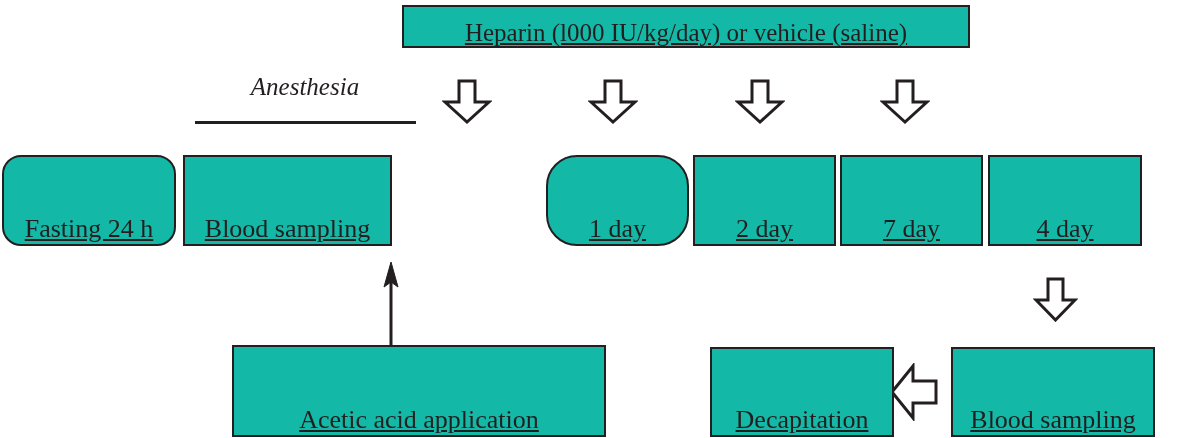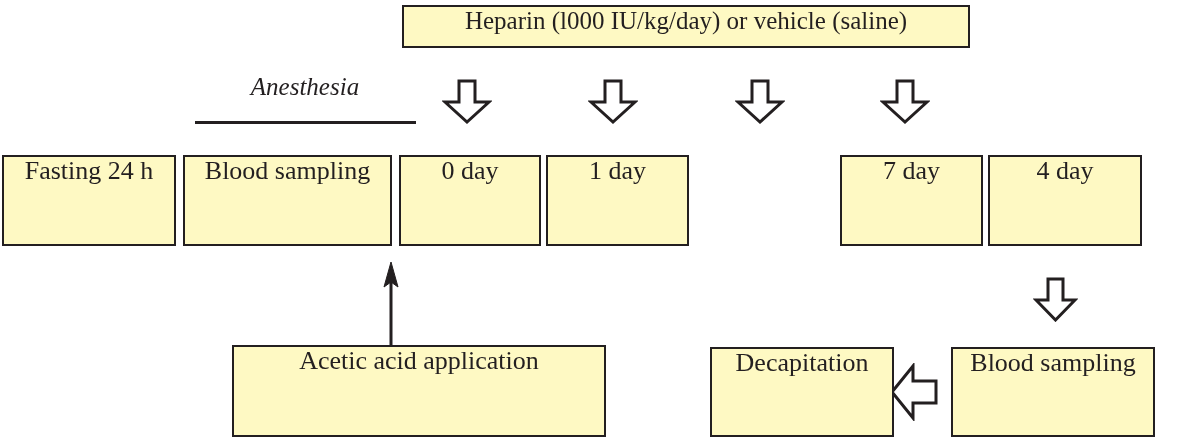--- a/index.html
+++ b/index.html
@@ -13,27 +13,28 @@
     height: 438px;
     background: #ffffff;
     font-family: "Liberation Serif", "DejaVu Serif", serif;
     color: #231f20;
     overflow: hidden;
   }
   .box {
     position: absolute;
     box-sizing: border-box;
     border: 2.5px solid #231f20;
-    background: #fef9c3;
+    background: #14b8a6;
     display: flex;
-    align-items: flex-start;
+    align-items: flex-end;
     justify-content: center;
     text-align: center;
     line-height: 1.1;
     white-space: nowrap;
+    text-decoration: underline;
   }
   .box-label {
     display: block;
   }
   
   #heparin-box {
     left: 402px;
     top: 5px;
     width: 568px;
     height: 43px;
@@ -57,24 +58,24 @@
     width: 221px;
     height: 0;
     border-top: 3px solid #231f20;
   }
   
   .timeline-box {
     top: 155px;
     height: 91px;
     font-size: 26px;
   }
-  #box-fasting   { left: 2px;   width: 174px; }
+  #box-fasting   { left: 2px;   width: 174px; border-radius: 19px; }
   #box-blood-1   { left: 183px; width: 209px; }
   #box-day-0     { left: 399px; width: 142px; }
-  #box-day-1     { left: 546px; width: 143px; }
+  #box-day-1     { left: 546px; width: 143px; border-radius: 31px; }
   #box-day-2     { left: 693px; width: 143px; }
   #box-day-3     { left: 840px; width: 143px; }
   #box-day-4     { left: 988px; width: 154px; }
   
   #box-acetic {
     left: 232px;
     top: 345px;
     width: 374px;
     height: 92px;
     font-size: 26px;
@@ -154,25 +155,25 @@
       <polygon points="17,2 33,2 33,23 47,23 25,43 3,23 17,23" fill="#ffffff" stroke="#231f20" stroke-width="3" stroke-linejoin="miter"></polygon>
     </svg>
   </div>
 
   <div class="box timeline-box" id="box-fasting">
     <span class="box-label">Fasting 24 h</span>
   </div>
   <div class="box timeline-box" id="box-blood-1">
     <span class="box-label">Blood sampling</span>
   </div>
-  <div class="box timeline-box" id="box-day-0">
-    <span class="box-label">0 day</span>
-  </div>
   <div class="box timeline-box" id="box-day-1">
     <span class="box-label">1 day</span>
+  </div>
+  <div class="box timeline-box" id="box-day-2">
+    <span class="box-label">2 day</span>
   </div>
   <div class="box timeline-box" id="box-day-3">
     <span class="box-label">7 day</span>
   </div>
   <div class="box timeline-box" id="box-day-4">
     <span class="box-label">4 day</span>
   </div>
 
   <div class="arrow" id="arrow-acetic-up">
     <svg viewBox="0 0 26 86" width="26" height="86">

